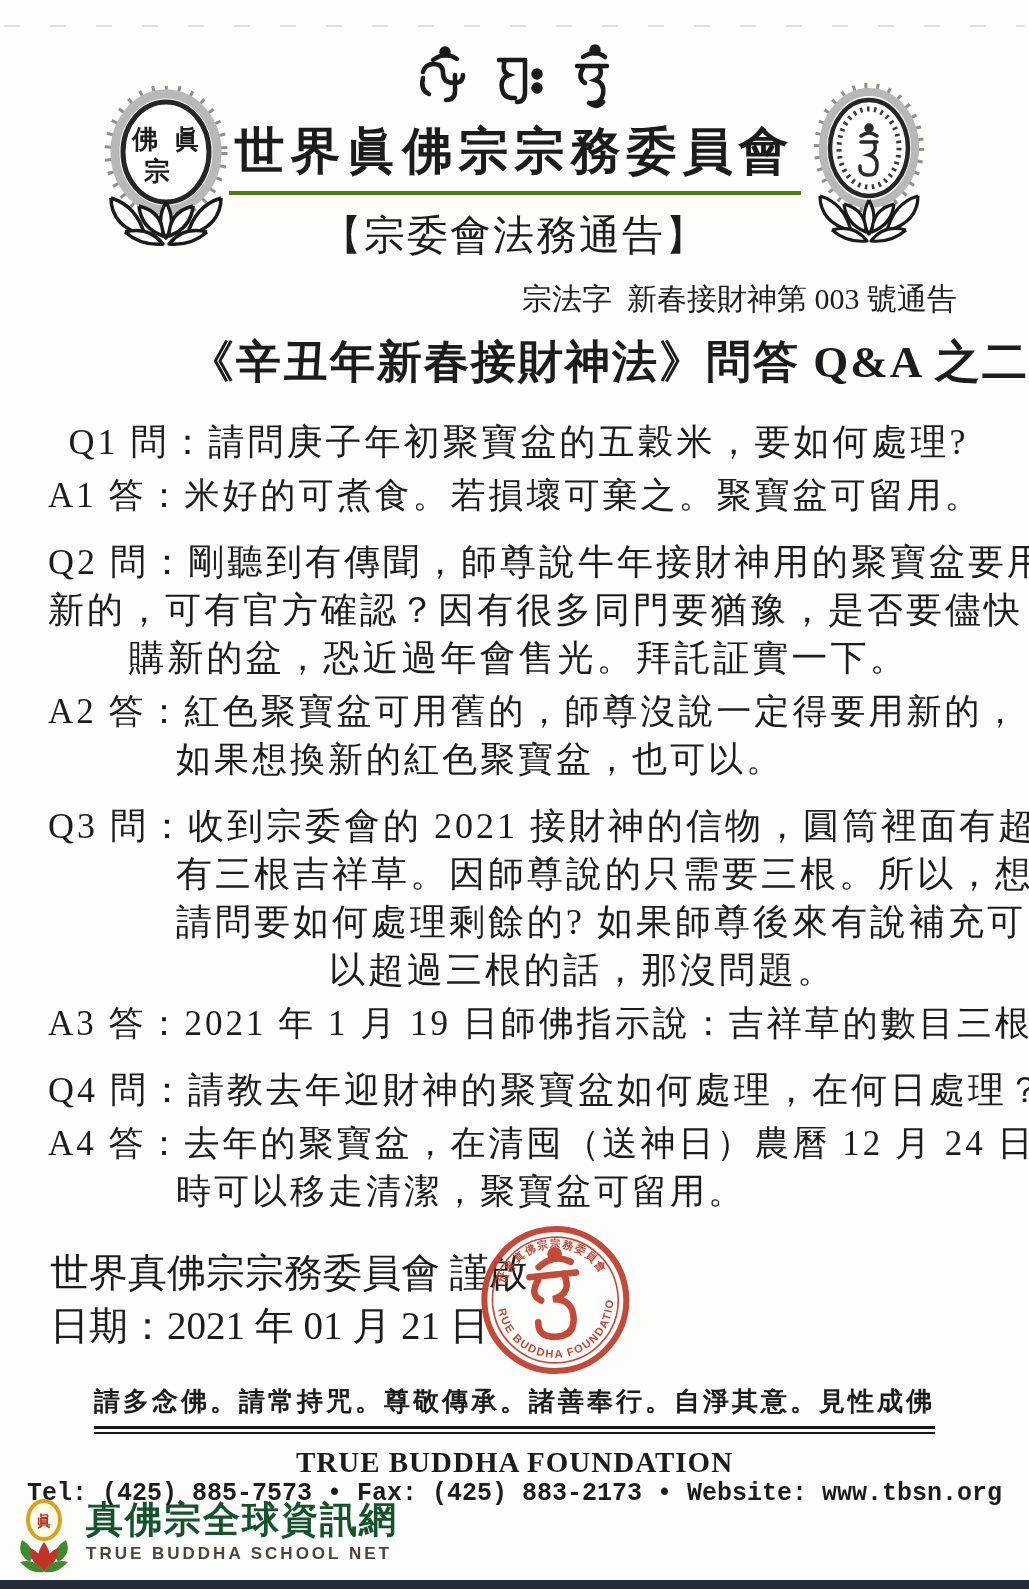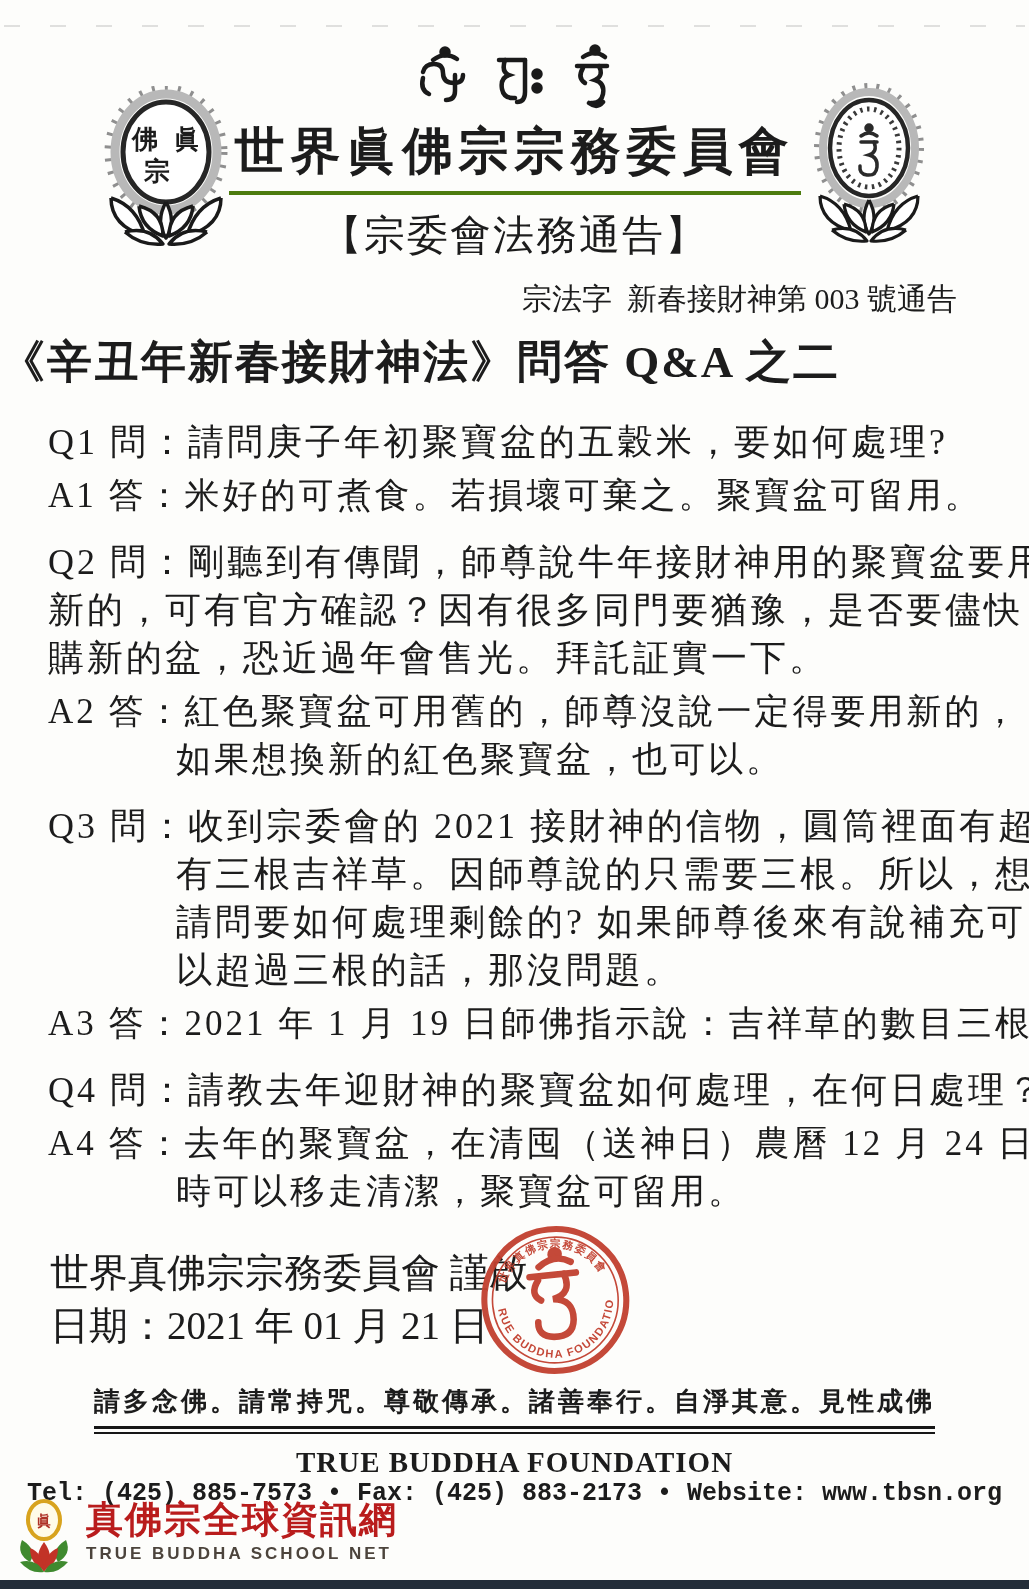--- a/index.html
+++ b/index.html
@@ -25,26 +25,26 @@
   .org-name {
     font-size:50px; font-weight:bold; letter-spacing:6px; line-height:1.1;
     white-space:nowrap;
   }
   .notice-banner { margin-top:13px; font-size:41px; font-weight:normal; letter-spacing:2px; }
   .emblem { position:absolute; }
   .emblem.left { left:95px; top:86px; }
   .emblem.right { left:806px; top:80px; }
   
   .ref-line { margin-top:16px; text-align:right; padding-right:72px; font-size:30px; white-space:pre; }
-  .doc-title { margin:12px 0 0 0; text-align:left; font-size:45px; font-weight:bold; letter-spacing:2px;font-family:Liberation Serif, serif; }
+  .doc-title { margin:12px 0 0 0; text-align:right; font-size:45px; font-weight:bold; letter-spacing:2px;font-family:Liberation Serif, serif; }
   
   .qa-section { margin:26px 40px 0 48px; font-size:36px; }
   .qa-line { line-height:48px; letter-spacing:3px; white-space:nowrap; }
   .qa-line.indent { padding-left:128px; }
-  .qa-block.question { margin-top:18px; }
+  .qa-block.question { margin-top:18px;text-align:center; }
   .qa-block.question:first-child { margin-top:0; }
   .qa-block.answer { margin-top:6px; font-size:35px; }
   .qa-prefix { letter-spacing:3px; }
   
   .signature { position:relative; margin:30px 0 0 50px; font-size:39px; line-height:53px; }
   .seal { position:absolute; left:430px; top:-22px; transform:rotate(-6deg); opacity:.95; }
   
   .footer { margin-top:32px; text-align:center; }
   .motto-wrap { display:inline-block; }
   .motto { font-size:26px; font-weight:bold; letter-spacing:3px; }
@@ -55,21 +55,21 @@
     margin-top:6px; font-size:25px; font-weight:bold;
     font-family:"Liberation Sans","DejaVu Sans",sans-serif;
   }
   .foundation-contact {
     font-size:25px; font-weight:bold;
     font-family:Liberation Mono, monospace;
   }
   
   .site-logo { position:absolute; left:14px; top:1498px; display:flex; align-items:flex-start; gap:8px; }
   .logo-text { padding-top:2px; }
-  .logo-cn { font-size:37px; font-weight:bold; color:#b91c1c; letter-spacing:2px; line-height:1.1; }
+  .logo-cn { font-size:37px; font-weight:bold; color:#14532d; letter-spacing:2px; line-height:1.1; }
   .logo-en {
     margin-top:3px; font-size:17px; font-weight:bold; color:#4c443c; letter-spacing:3px;
     font-family:Liberation Sans, sans-serif;
   }
   .bottom-bar { position:absolute; left:0; bottom:0; width:100%; height:9px; background:#232d39; }
 </style>
 </head>
 <body>
 
 <div class="page">

